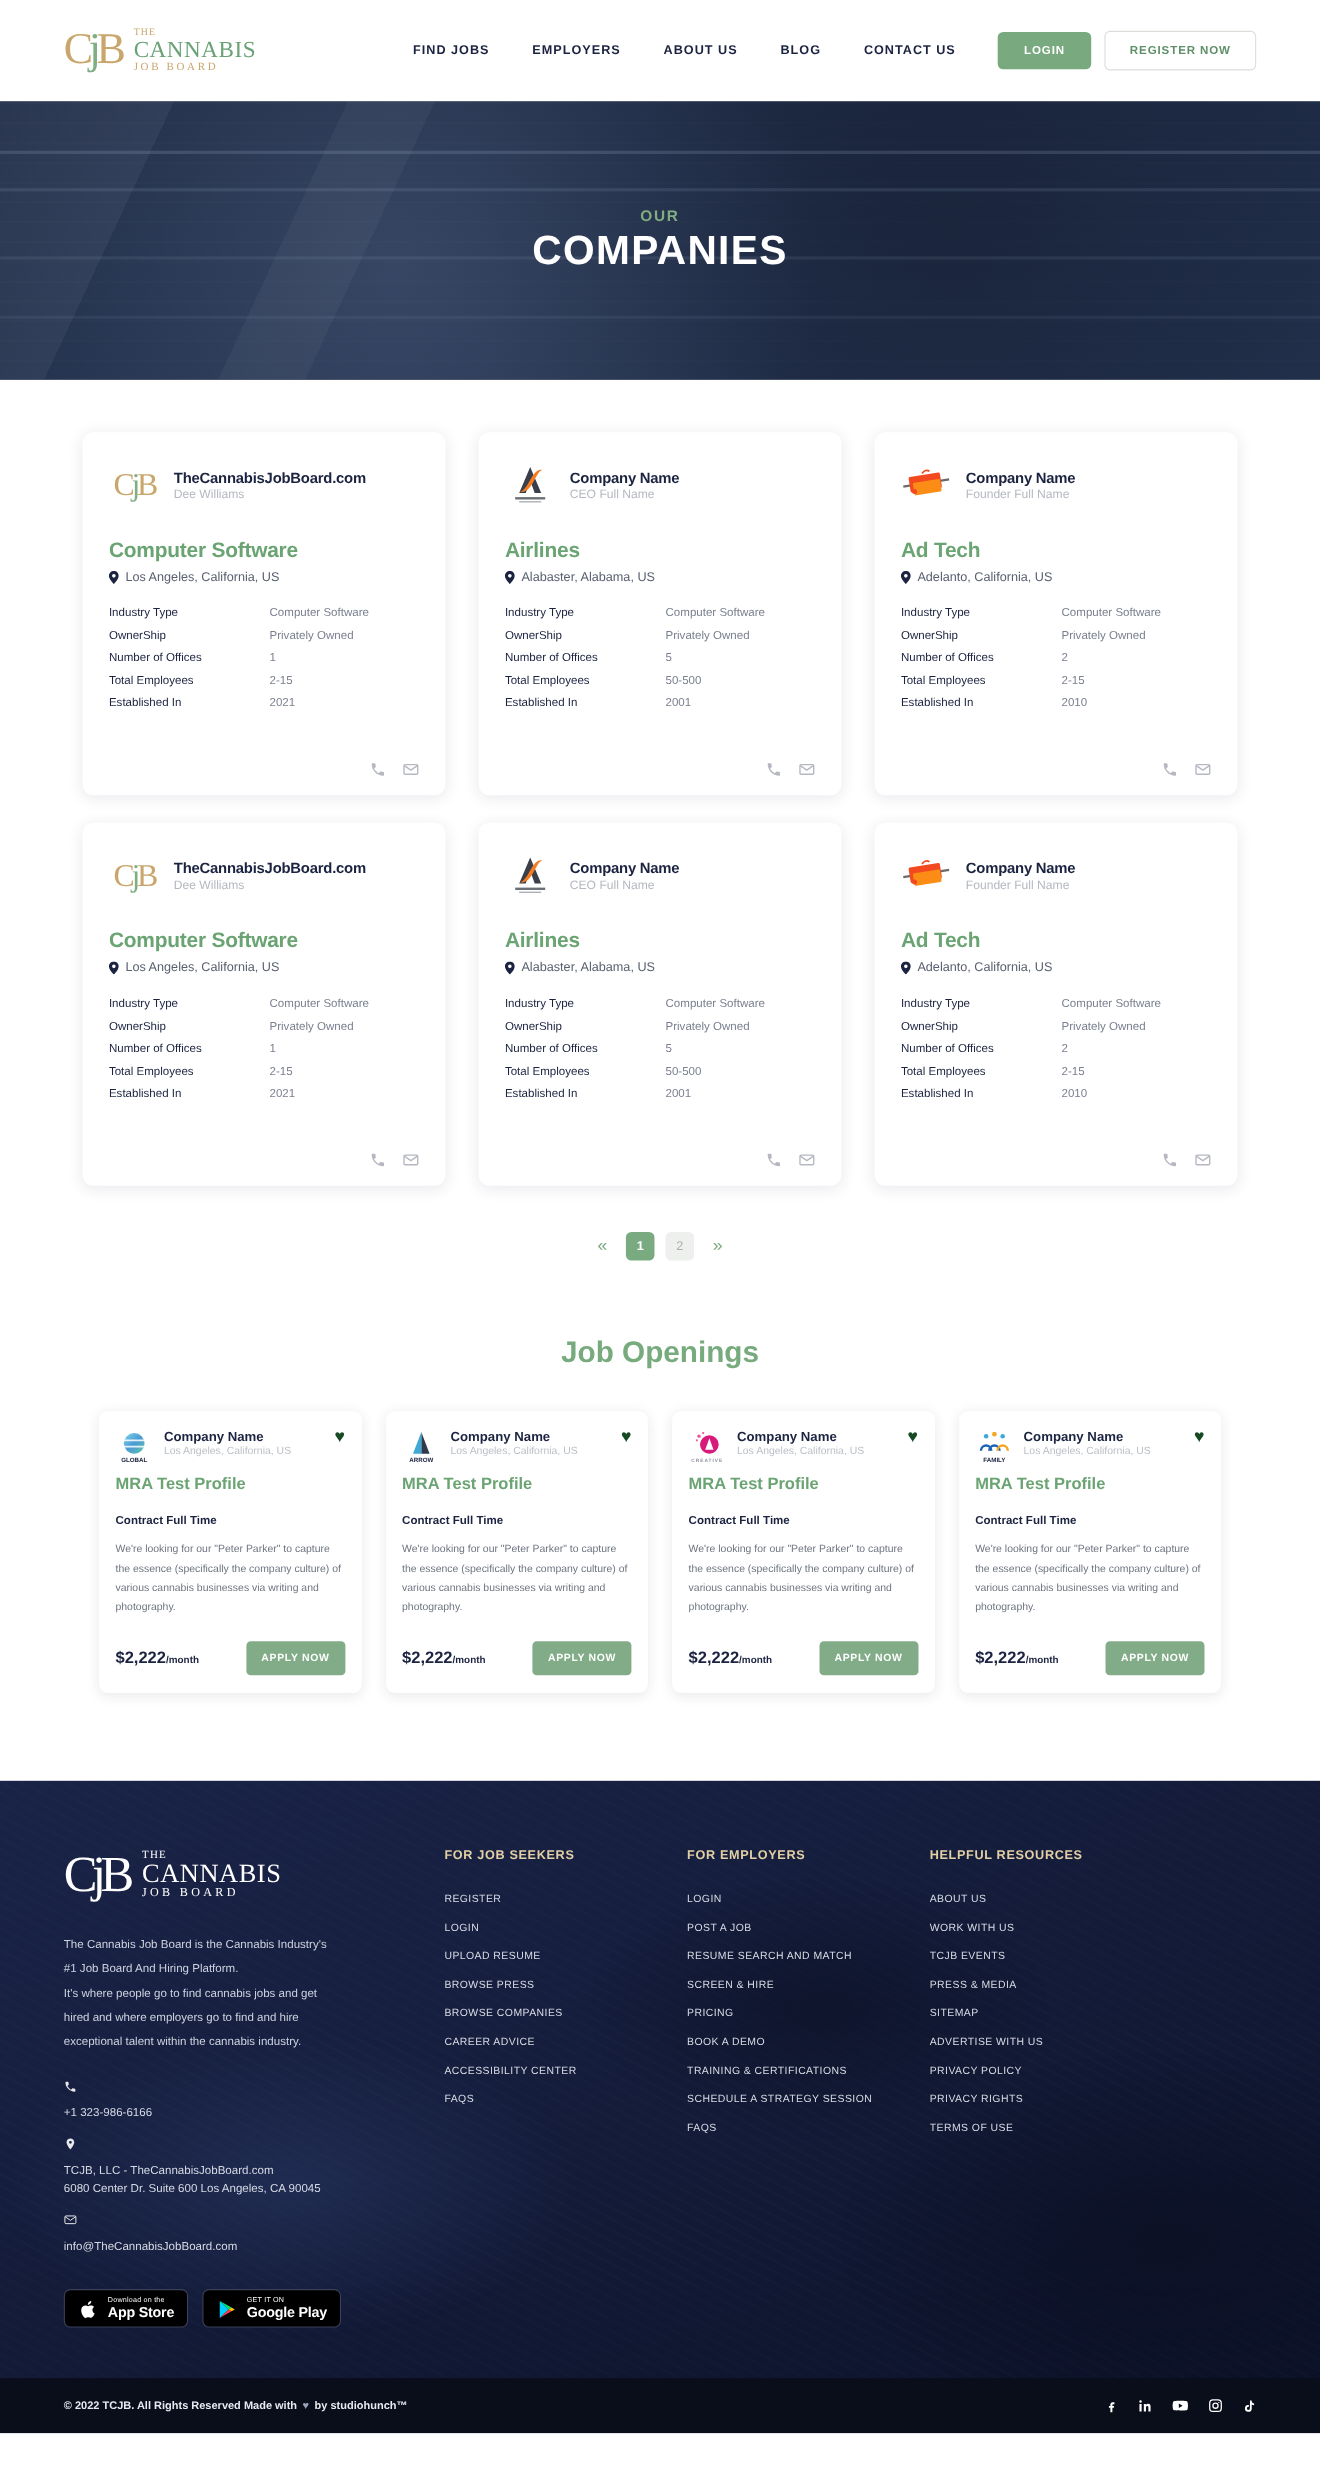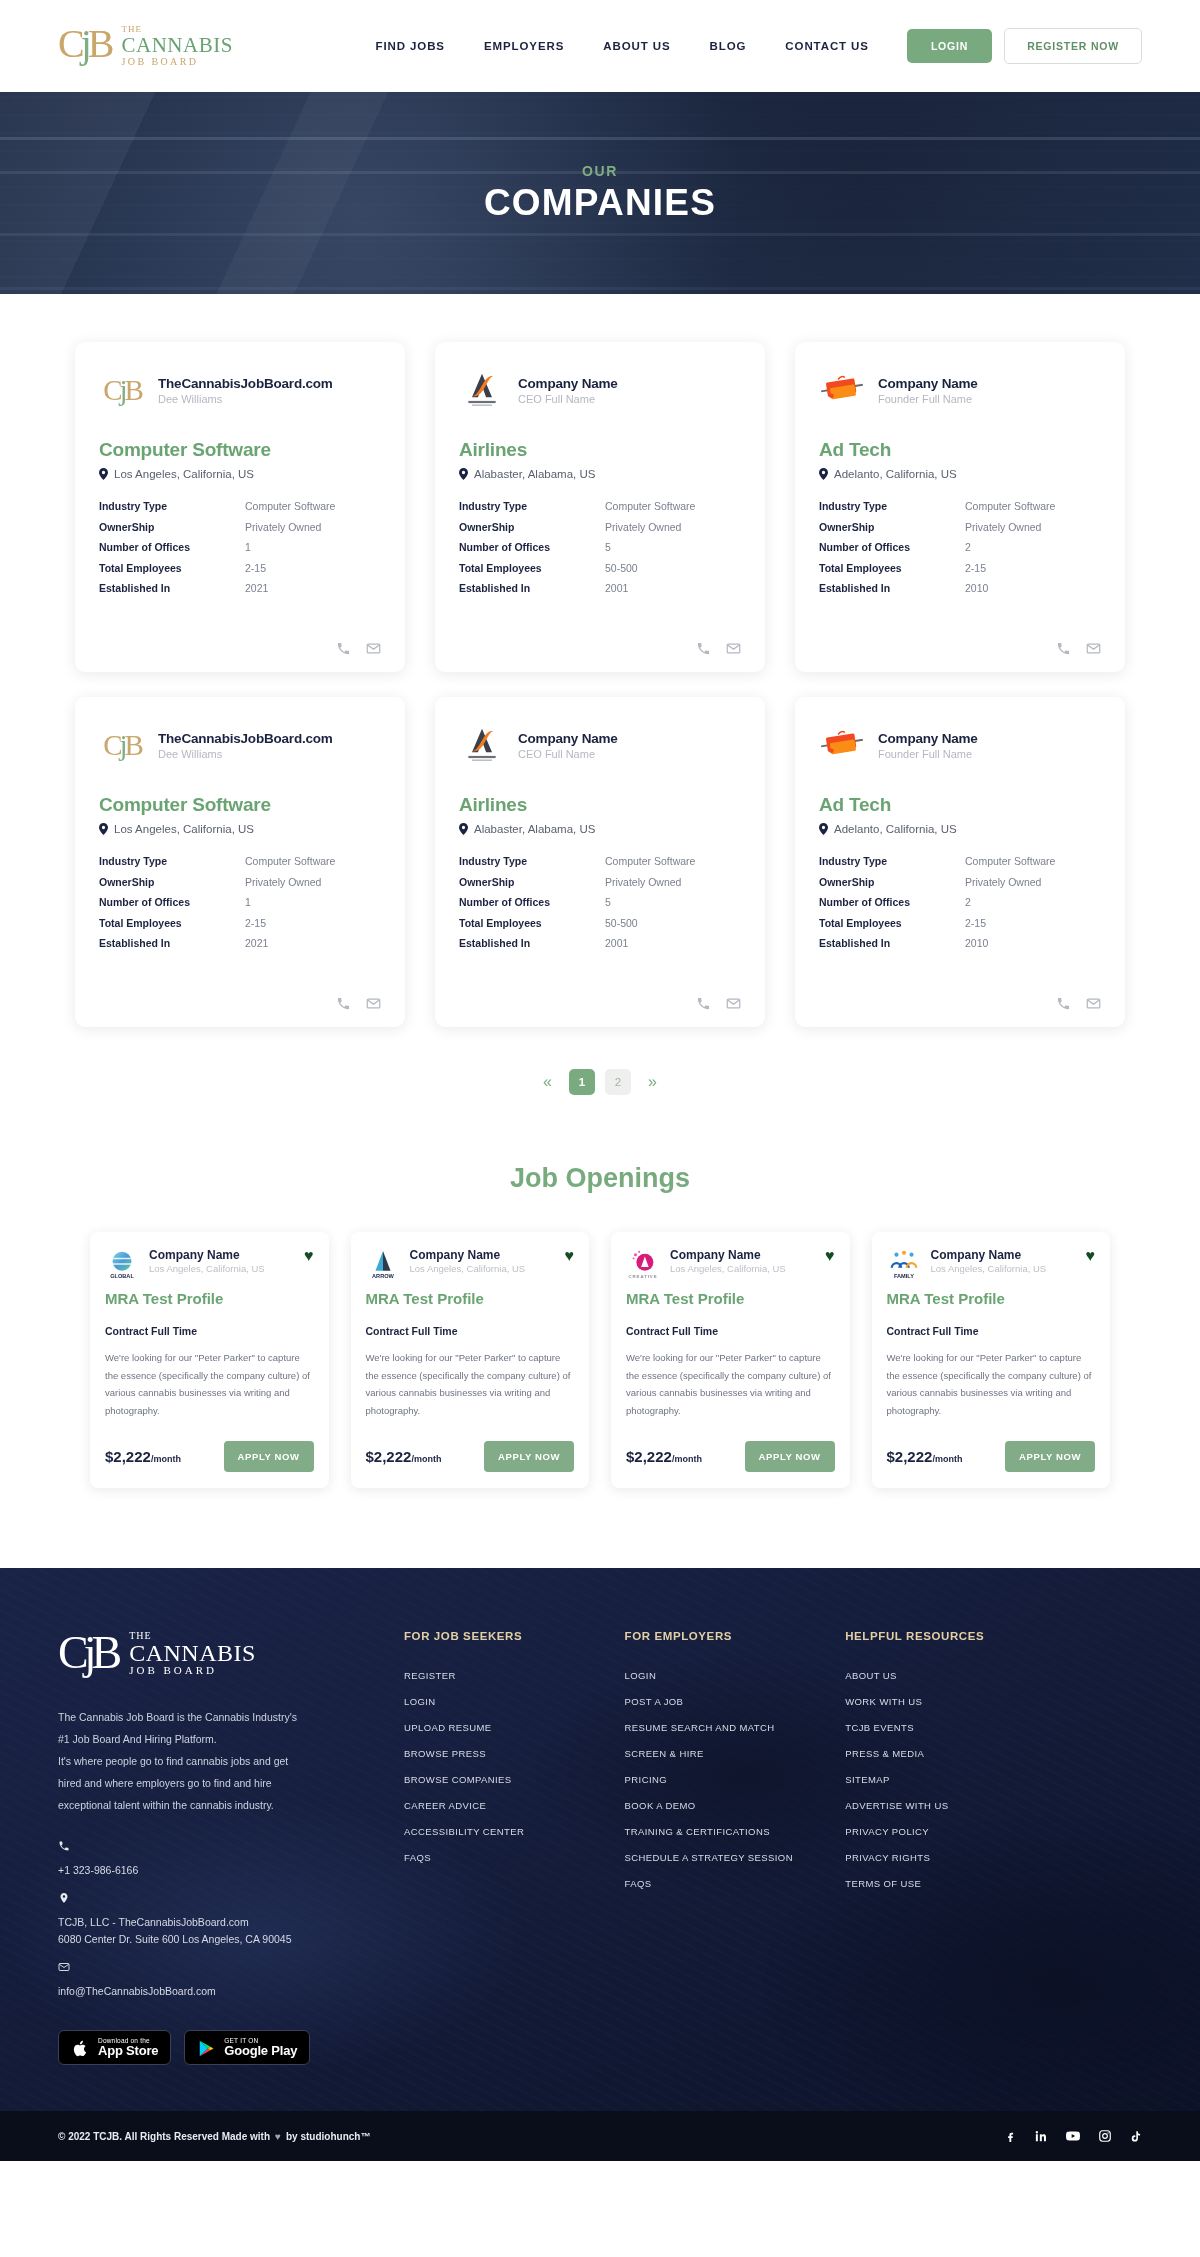--- a/index.html
+++ b/index.html
@@ -39,21 +39,21 @@
     padding:11px 24px; cursor:pointer; font-family:inherit;
   }
   .btn-register {
     background:#fff; color:#5f8f69; border:1px solid #d9ded8; border-radius:5px;
     font-size:10.5px; font-weight:bold; letter-spacing:0.8px;
     padding:11px 22px; cursor:pointer; font-family:inherit;
   }
 
   
   .hero {
-    height:202px; position:relative; overflow:hidden;
+    height:253px; position:relative; overflow:hidden;
     display:flex; flex-direction:column; align-items:center; justify-content:center;
     background:
       linear-gradient(180deg, rgba(28,40,66,.78), rgba(33,47,74,.82)),
       repeating-linear-gradient(0deg,#2b3a57 0px,#2b3a57 16px,#36465f 16px,#36465f 18px),
       repeating-linear-gradient(90deg,#30405c 0px,#30405c 52px,#3b4c68 52px,#3b4c68 56px);
   }
   .hero::before{
     content:""; position:absolute; inset:0;
     background:
       linear-gradient(115deg, rgba(255,255,255,.05) 0 12%, transparent 12% 24%, rgba(255,255,255,.04) 24% 30%, transparent 30%),
@@ -99,21 +99,21 @@
   .clogo-ad { width:46px; height:34px; }
   .ccard-names { display:flex; flex-direction:column; gap:2px; }
   .ccard-title { font-size:13.5px; font-weight:bold; color:#1b2340; letter-spacing:-0.2px; }
   .ccard-person { font-size:11px; color:#b4b8c0; }
   .ccard-cat {
     font-size:19px; font-weight:bold; color:#6ba473; margin-top:26px; letter-spacing:-0.2px;
   }
   .ccard-loc { display:flex; align-items:center; gap:6px; margin-top:7px; font-size:11.5px; color:#5a6070; }
   .pin { width:9px; height:12px; flex:0 0 9px; }
   .ccard-table { margin-top:20px; display:grid; grid-template-columns:auto 1fr; row-gap:8.5px; }
-  .tl { font-size:10.5px; font-weight:bold; color:#1b2340; width:146px; }
+  .tl { font-size:10.5px; font-weight:normal; color:#1b2340; width:146px; }
   .tv { font-size:10.5px; color:#7b8090; }
   .ccard-foot { margin-top:auto; display:flex; justify-content:flex-end; gap:15px; padding-top:20px; }
   .ico-sm { width:15px; height:15px; opacity:.32; cursor:pointer; }
 
   
   .pager { display:flex; justify-content:center; align-items:center; gap:10px; padding:42px 0 0; }
   .pg-arrow { color:#7aab80; font-size:16px; padding:4px 7px; cursor:pointer; user-select:none; }
   .pg {
     width:26px; height:26px; border-radius:5px; display:flex; align-items:center;
     justify-content:center; font-size:11.5px; cursor:pointer;

